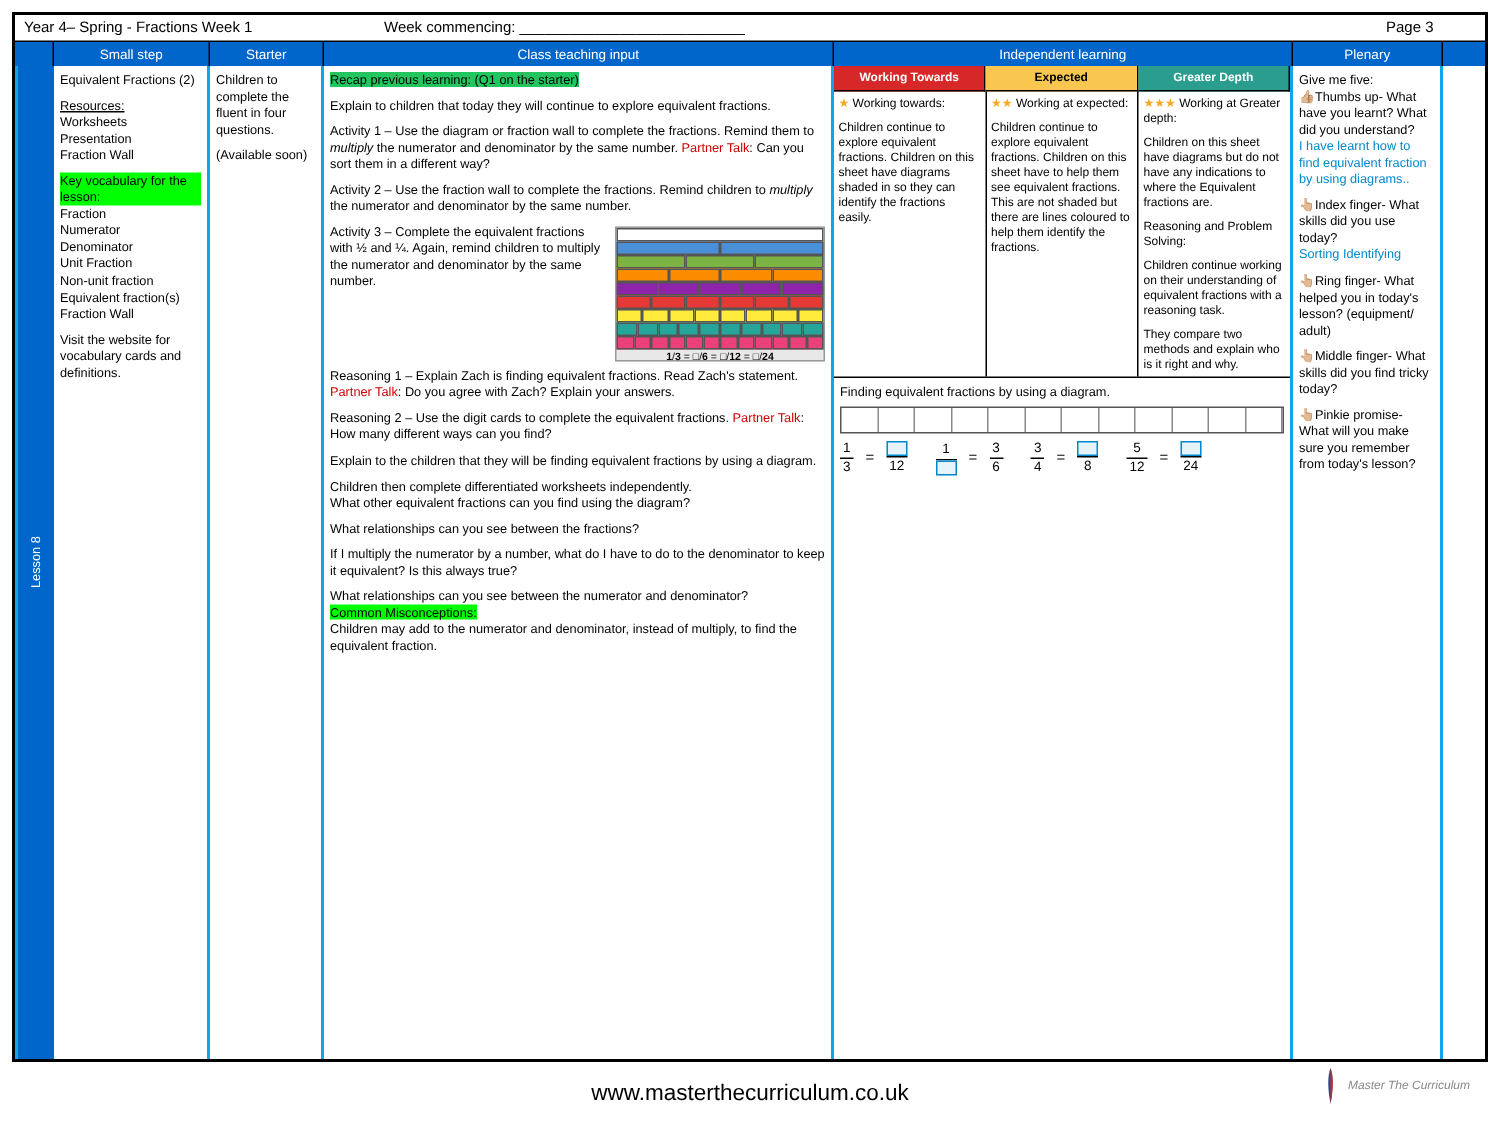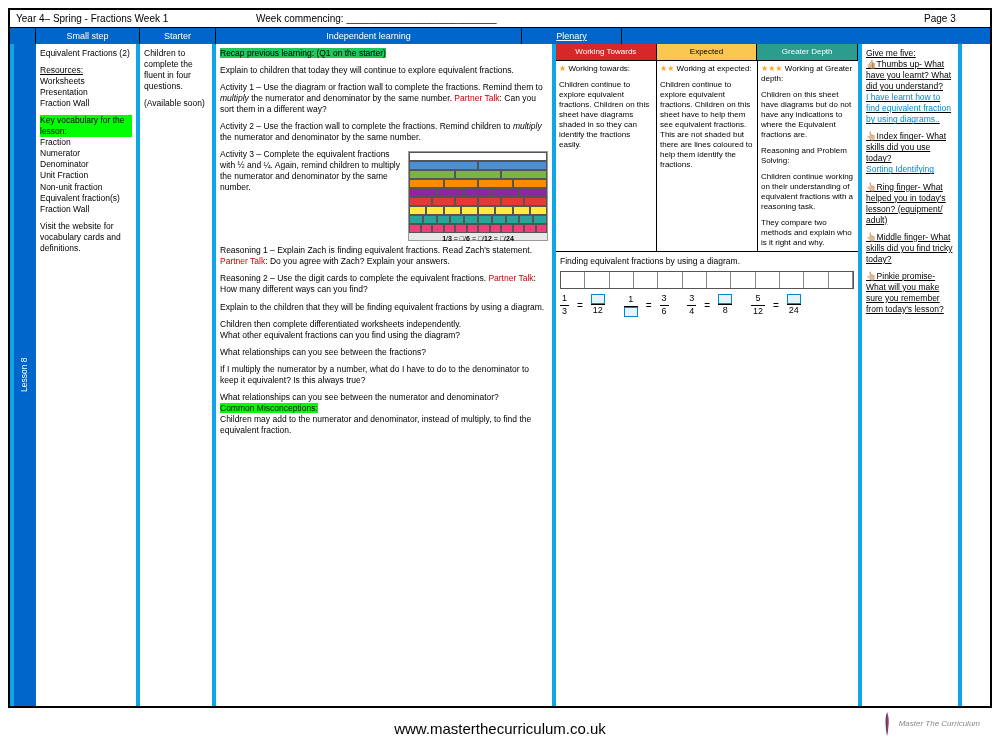--- a/index.html
+++ b/index.html
@@ -9,33 +9,33 @@
 .top-left { flex: 0 0 240px; }
 .top-mid { flex: 1; }
 .top-right { flex: 0 0 60px; }
 .header-row { display: flex; background: #0066cc; color: #fff; font-weight: 500; }
 .header-row > div { border-right: 1px solid #000; padding: 3px 4px; text-align: center; }
 .col-lesson { flex: 0 0 26px; }
 .col-small { flex: 0 0 104px; }
 .col-starter { flex: 0 0 76px; }
 .col-teaching { flex: 0 0 340px; }
 .col-independent { flex: 0 0 306px; }
-.col-plenary { flex: 0 0 100px; text-decoration: underline; }
+.col-plenary { flex: 0 0 100px; }
 .body-row { display: flex; flex: 1; overflow: hidden; }
-.body-row > div { border-right: 4px solid #0ea5e9; padding: 4px; font-size: 8.5px; line-height: 1.3; }
+.body-row > div { border-right: 2px solid #0ea5e9; padding: 4px; font-size: 8.5px; line-height: 1.3; }
 .lesson-tab { background: #0066cc; color: #fff; writing-mode: vertical-rl; transform: rotate(180deg); text-align: center; display: flex; align-items: center; justify-content: center; font-size: 11px; }
 .hl-green { background: #00ff00; }
 .hl-yellow { background: #22c55e; }
 .red-text { color: #c00; }
 .blue-text { color: #0088cc; }
 .underline { text-decoration: underline; }
 .italic { font-style: italic; }
 .para { margin-bottom: 6px; }
 .indep-header { display: flex; }
-.indep-header > div { flex: 1; text-align: center; padding: 3px 14px; font-size: 8px; font-weight: normal; border-right: 1px solid #000; border-bottom: 1px solid #000; }
+.indep-header > div { flex: 1; text-align: center; padding: 3px 14px; font-size: 8px; font-weight: bold; border-right: 1px solid #000; border-bottom: 1px solid #000; }
 .ih-red { background: #d62828; color: #fff; }
 .ih-yellow { background: #f9c74f; }
 .ih-green { background: #2a9d8f; color: #fff; }
 .indep-body { display: flex; }
 .indep-body > div { flex: 1; padding: 3px; border-right: 1px solid #000; font-size: 8px; line-height: 1.25; }
 .indep-body > div:last-child { border-right: none; }
 .indep-bottom { border-top: 1px solid #000; padding: 4px; font-size: 8.5px; }
 .star { color: #f9a825; }
 .frac-wall { width: 140px; height: 90px; float: right; margin: 2px 0 4px 4px; background: #e8e8e8; border: 1px solid #999; }
 .frac-wall-row { display: flex; height: 9px; }
@@ -66,20 +66,21 @@
 <div class="page">
   <div class="top-header">
     <div class="top-left">Year 4– Spring - Fractions Week 1</div>
     <div class="top-mid">Week commencing: ___________________________</div>
     <div class="top-right">Page 3</div>
   </div>
   <div class="header-row">
     <div class="col-lesson"></div>
     <div class="col-small">Small step</div>
     <div class="col-starter">Starter</div>
+    <div class="col-teaching">Class teaching input</div>
     <div class="col-independent">Independent learning</div>
     <div class="col-plenary">Plenary</div>
   </div>
   <div class="body-row">
     <div class="col-lesson lesson-tab">Lesson 8</div>
     <div class="col-small">
       <div class="para">Equivalent Fractions (2)</div>
       <div class="underline">Resources:</div>
       <div class="para" style="white-space:pre-line">Worksheets
 Presentation

